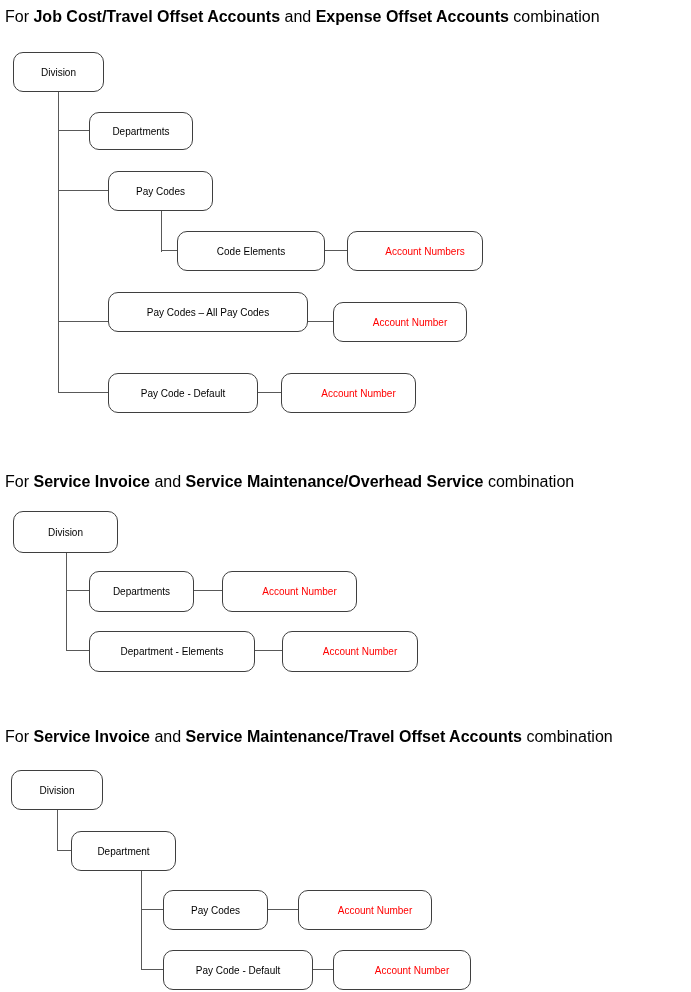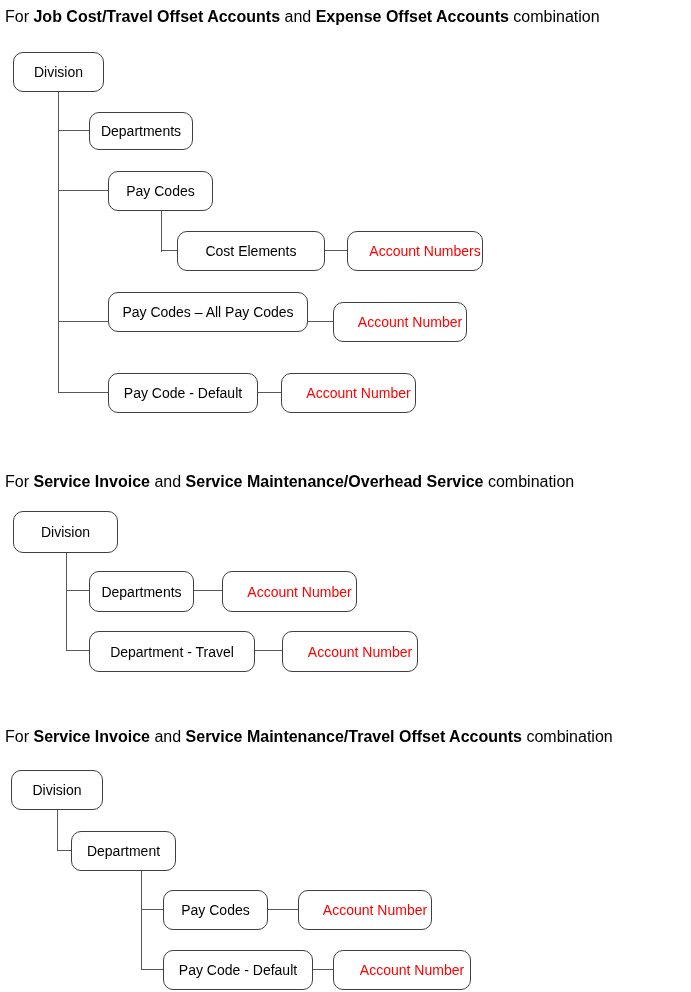--- a/index.html
+++ b/index.html
@@ -25,21 +25,21 @@
   .heading b { font-weight: bold; }
   .node {
     position: absolute;
     box-sizing: border-box;
     display: flex;
     align-items: center;
     justify-content: center;
     border: 1.4px solid var(--box_border, #3f3f3f);
     border-radius: 10px;
     background: #ffffff;
-    font-size: 14px;
+    font-size: 10px;
     color: var(--label_text, #000000);
     white-space: nowrap;
     z-index: 2;
     text-align: center;
   }
   .node.account { color: var(--account_text, #ff0000); padding-left: 20px; }
   .hline, .vline {
     position: absolute;
     background: var(--connector_line, #595959);
     z-index: 1;
@@ -61,39 +61,39 @@
   <div class="hline" style="left:161px;top:250px;width:16px"></div>
   <div class="hline" style="left:325px;top:250px;width:22px"></div>
   <div class="hline" style="left:58px;top:321px;width:50px"></div>
   <div class="hline" style="left:308px;top:321px;width:25px"></div>
   <div class="hline" style="left:58px;top:392px;width:50px"></div>
   <div class="hline" style="left:258px;top:392px;width:23px"></div>
 
   <div class="node" style="left:13px;top:52px;width:91px;height:40px">Division</div>
   <div class="node" style="left:89px;top:112px;width:104px;height:38px">Departments</div>
   <div class="node" style="left:108px;top:171px;width:105px;height:40px">Pay Codes</div>
-  <div class="node" style="left:177px;top:231px;width:148px;height:40px">Cost Elements</div>
+  <div class="node" style="left:177px;top:231px;width:148px;height:40px">Code Elements</div>
   <div class="node account" style="left:347px;top:231px;width:136px;height:40px">Account Numbers</div>
   <div class="node" style="left:108px;top:292px;width:200px;height:40px">Pay Codes – All Pay Codes</div>
   <div class="node account" style="left:333px;top:302px;width:134px;height:40px">Account Number</div>
   <div class="node" style="left:108px;top:373px;width:150px;height:40px">Pay Code - Default</div>
   <div class="node account" style="left:281px;top:373px;width:135px;height:40px">Account Number</div>
 
   <div class="heading" style="left:5px;top:472px"><span>For </span><b>Service Invoice</b><span> and </span><b>Service Maintenance/Overhead Service</b><span> combination</span></div>
 
   <div class="vline" style="left:66px;top:553px;height:98px"></div>
   <div class="hline" style="left:66px;top:590px;width:23px"></div>
   <div class="hline" style="left:194px;top:590px;width:28px"></div>
   <div class="hline" style="left:66px;top:650px;width:23px"></div>
   <div class="hline" style="left:255px;top:650px;width:27px"></div>
 
   <div class="node" style="left:13px;top:511px;width:105px;height:42px">Division</div>
   <div class="node" style="left:89px;top:571px;width:105px;height:41px">Departments</div>
   <div class="node account" style="left:222px;top:571px;width:135px;height:41px">Account Number</div>
-  <div class="node" style="left:89px;top:631px;width:166px;height:41px">Department - Travel</div>
+  <div class="node" style="left:89px;top:631px;width:166px;height:41px">Department - Elements</div>
   <div class="node account" style="left:282px;top:631px;width:136px;height:41px">Account Number</div>
 
   <div class="heading" style="left:5px;top:727px"><span>For </span><b>Service Invoice</b><span> and </span><b>Service Maintenance/Travel Offset Accounts</b><span> combination</span></div>
 
   <div class="vline" style="left:57px;top:810px;height:41px"></div>
   <div class="hline" style="left:57px;top:850px;width:32px"></div>
   <div class="vline" style="left:141px;top:871px;height:99px"></div>
   <div class="hline" style="left:141px;top:909px;width:22px"></div>
   <div class="hline" style="left:268px;top:909px;width:30px"></div>
   <div class="hline" style="left:141px;top:969px;width:22px"></div>

